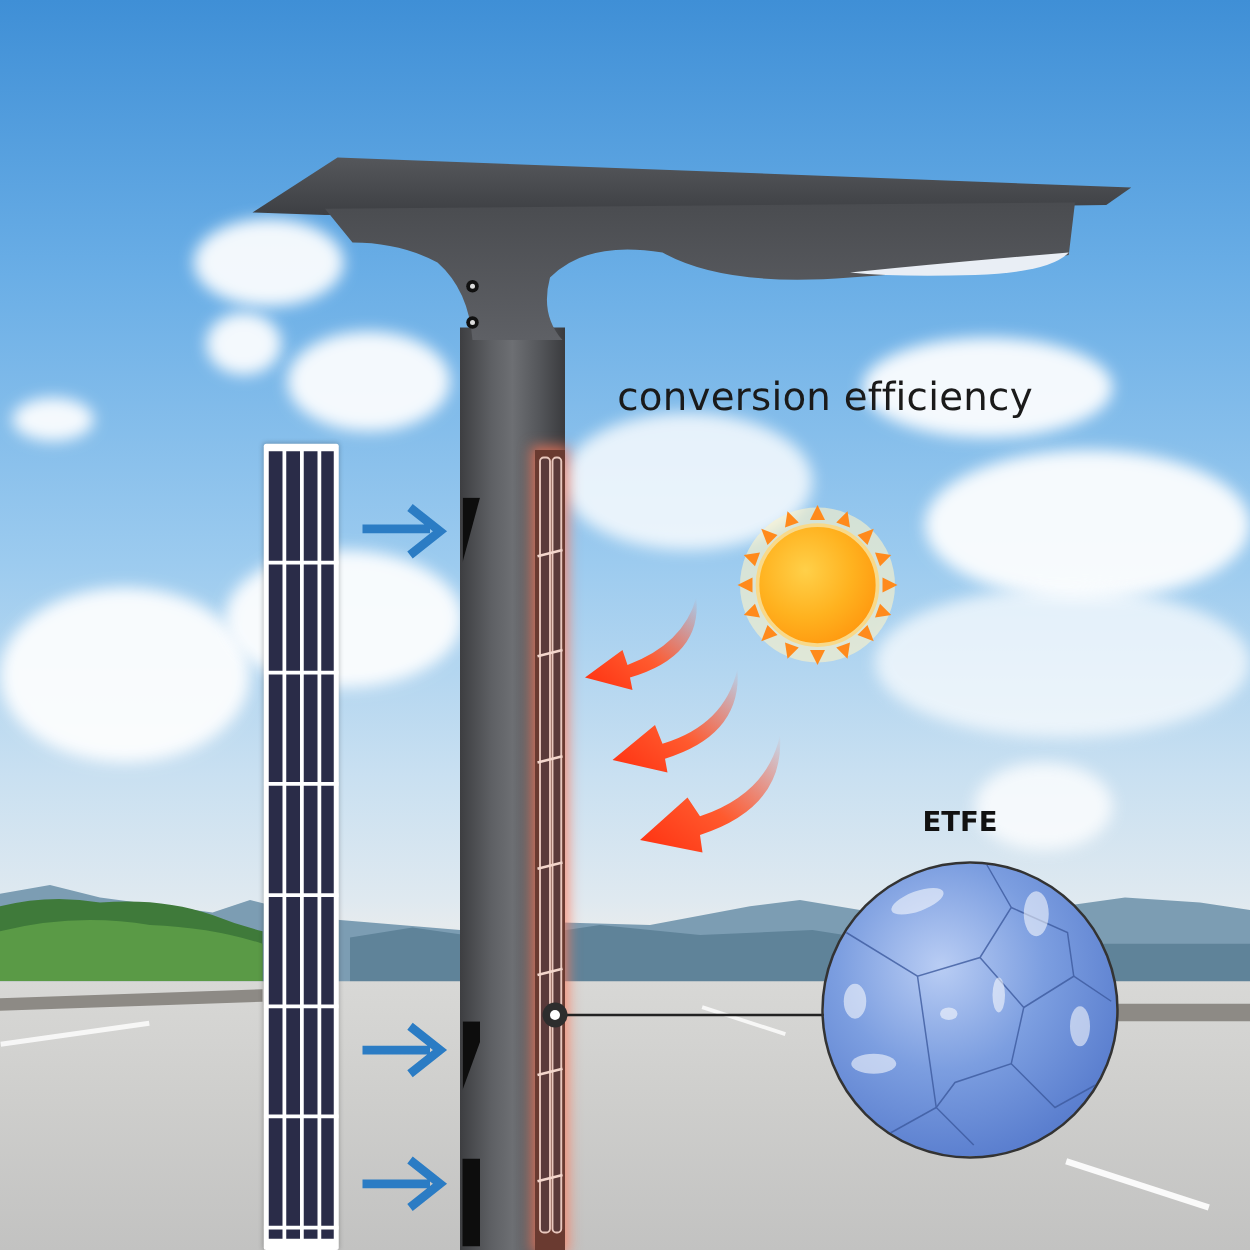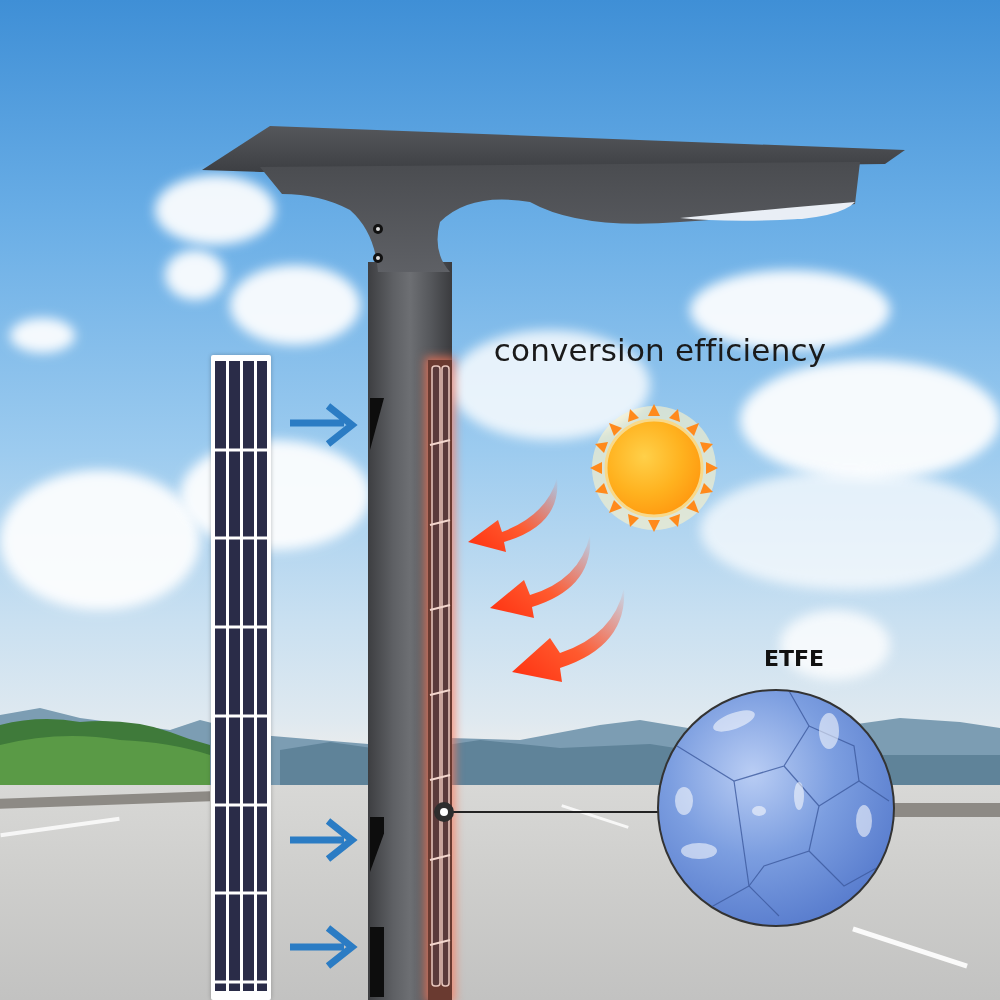--- a/index.html
+++ b/index.html
@@ -4,23 +4,23 @@
 <style>
   html, body { margin:0; padding:0; }
   body { width:1000px; height:1000px; overflow:hidden; position:relative; font-family:"DejaVu Sans", sans-serif; }
   .scene { position:absolute; inset:0; overflow:hidden;
     background: linear-gradient(180deg, #3f8fd6 0%, #6aaee6 22%, #9ccbef 45%, #c9e0f1 62%, #dfe9f0 72%, #e6ebee 74%, #d9dcdd 80%, #cfd1d2 100%); }
   .cloud { position:absolute; background:#fff; border-radius:50%; filter:blur(6px); opacity:.92; }
   .mountains { position:absolute; left:0; top:700px; width:1000px; height:90px; }
   .road { position:absolute; left:0; top:785px; width:1000px; height:215px;
     background: linear-gradient(180deg,#d8d8d6 0%, #cfcfcd 40%, #c2c2c1 100%); }
   .abs { position:absolute; }
-  .headline { position:absolute; left:470px; top:332px; width:380px; text-align:center; color:#1a1a1a;
+  .headline { position:absolute; left:470px; top:300px; width:380px; text-align:center; color:#1a1a1a;
     font-family:"DejaVu Sans", sans-serif; font-size:31px; line-height:36px; letter-spacing:0.2px; }
-  .etfe-label { position:absolute; left:764px; top:646px; font-family:"DejaVu Sans", sans-serif; font-weight:bold; font-size:22px; color:#111; }
+  .etfe-label { position:absolute; left:738px; top:646px; font-family:"DejaVu Sans", sans-serif; font-weight:bold; font-size:22px; color:#111; }
   .pole { position:absolute; left:368px; top:262px; width:84px; height:738px;
     background: linear-gradient(90deg,#3d3e41 0%, #5e6064 30%, #6d6f73 50%, #55575b 75%, #3a3b3e 100%); }
   .panel-left { position:absolute; left:211px; top:355px; width:60px; height:645px; background:#fff; border-radius:2px; box-shadow:0 0 4px rgba(0,0,0,.25); }
   .panel-right { position:absolute; left:428px; top:360px; width:24px; height:640px;
     background:#6a3a30; box-shadow:0 0 10px 3px rgba(255,120,90,.75); }
   .callout-line { position:absolute; left:444px; top:811px; width:226px; height:2px; background:#222; }
   .callout-dot { position:absolute; left:434px; top:802px; width:20px; height:20px; border-radius:50%; background:#2d2d2d; }
   .callout-dot::after { content:""; position:absolute; left:6px; top:6px; width:8px; height:8px; border-radius:50%; background:#fff; }
   .etfe-circle { position:absolute; left:657px; top:689px; width:234px; height:234px; border-radius:50%; overflow:hidden;
     border:2px solid #333; background: radial-gradient(circle at 40% 35%, #b9cdf4 0%, #7c9ee0 40%, #5b7fcf 75%, #4c6fc0 100%); }

